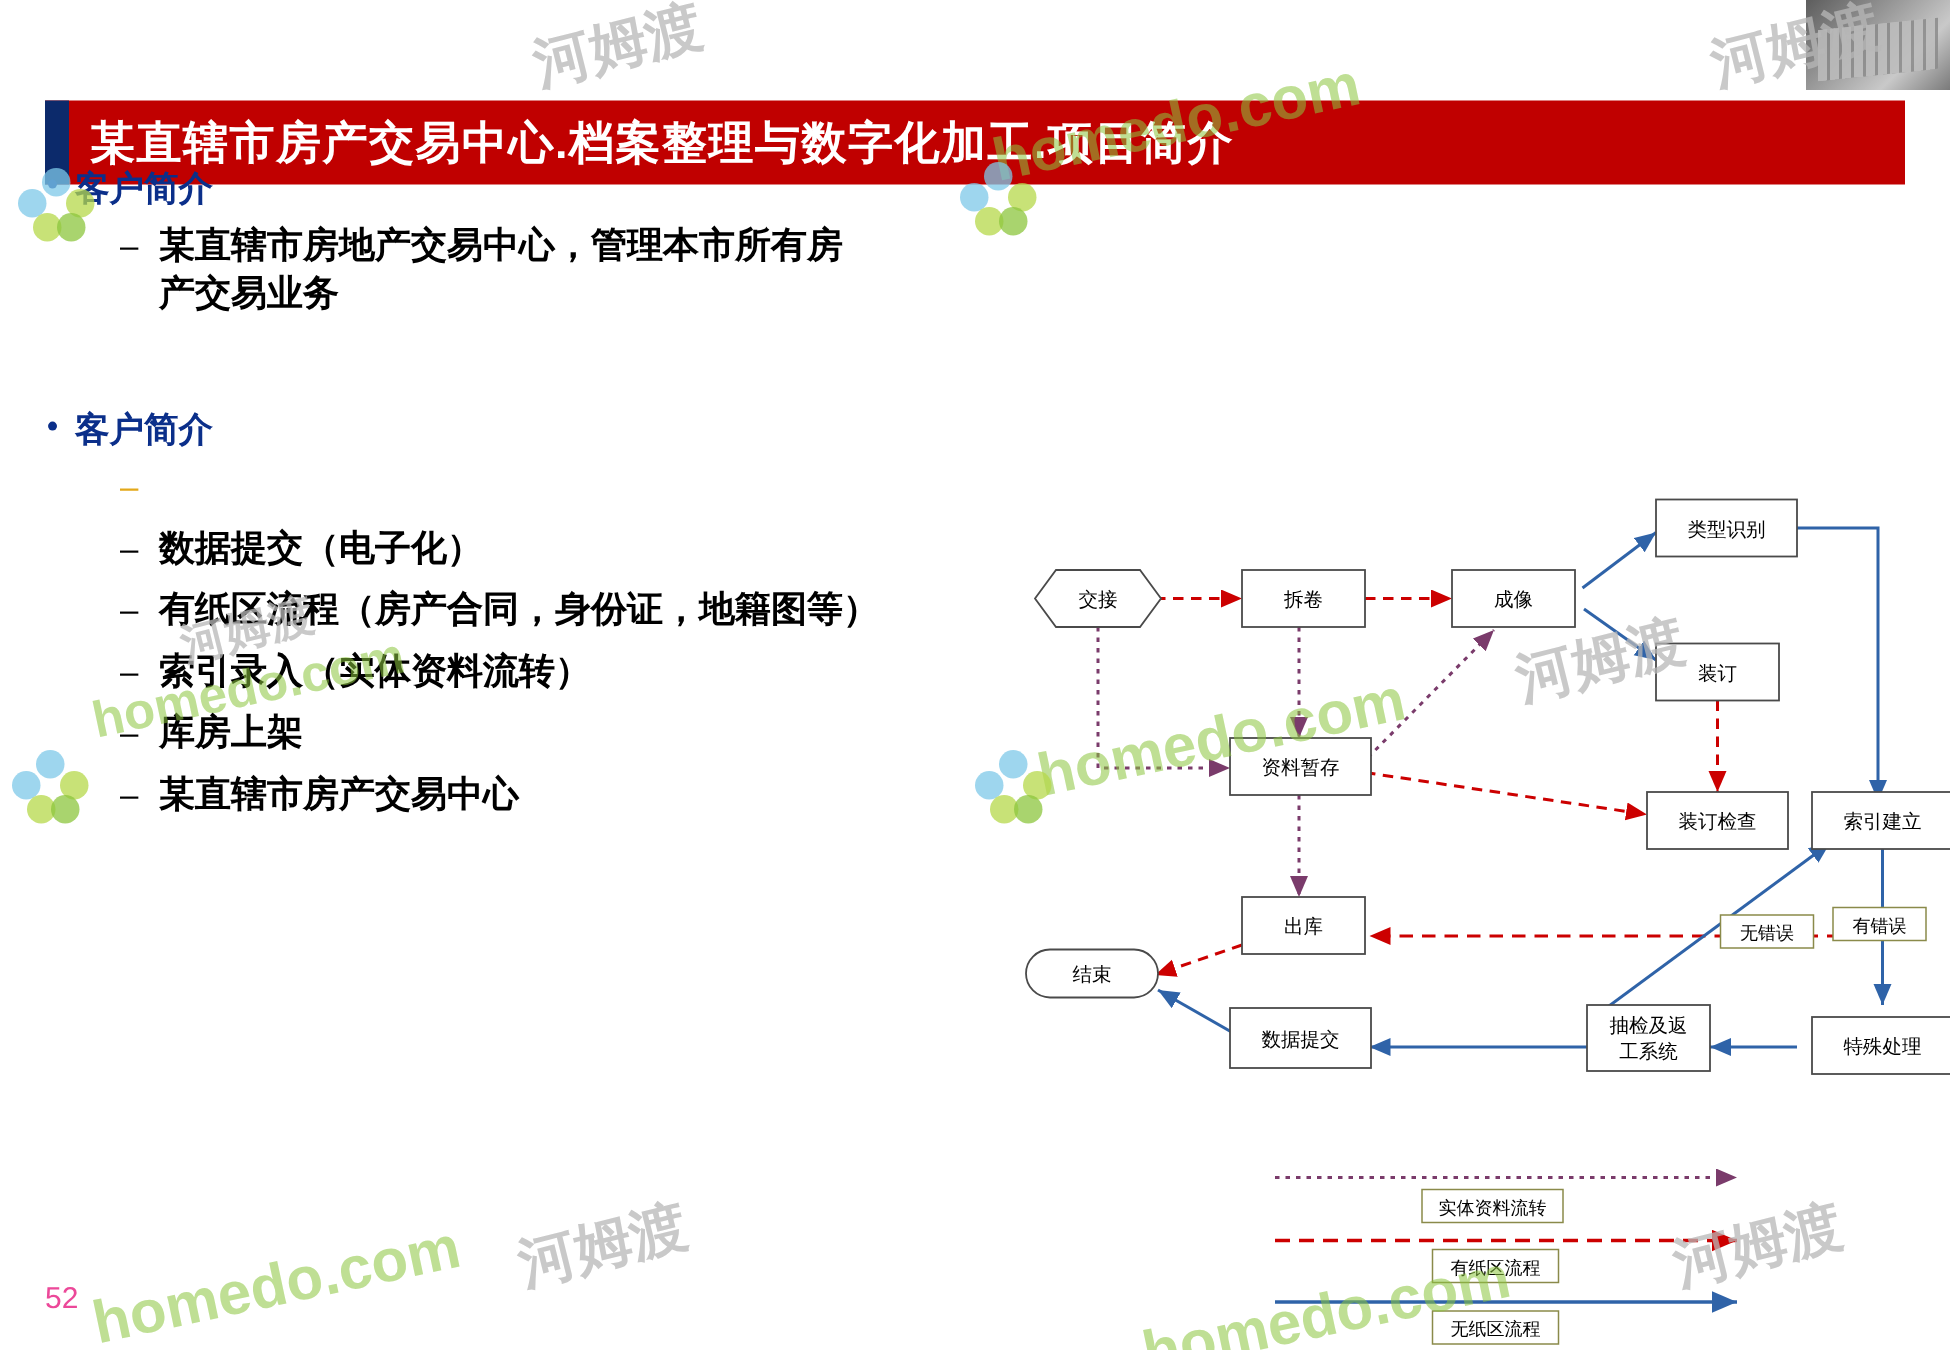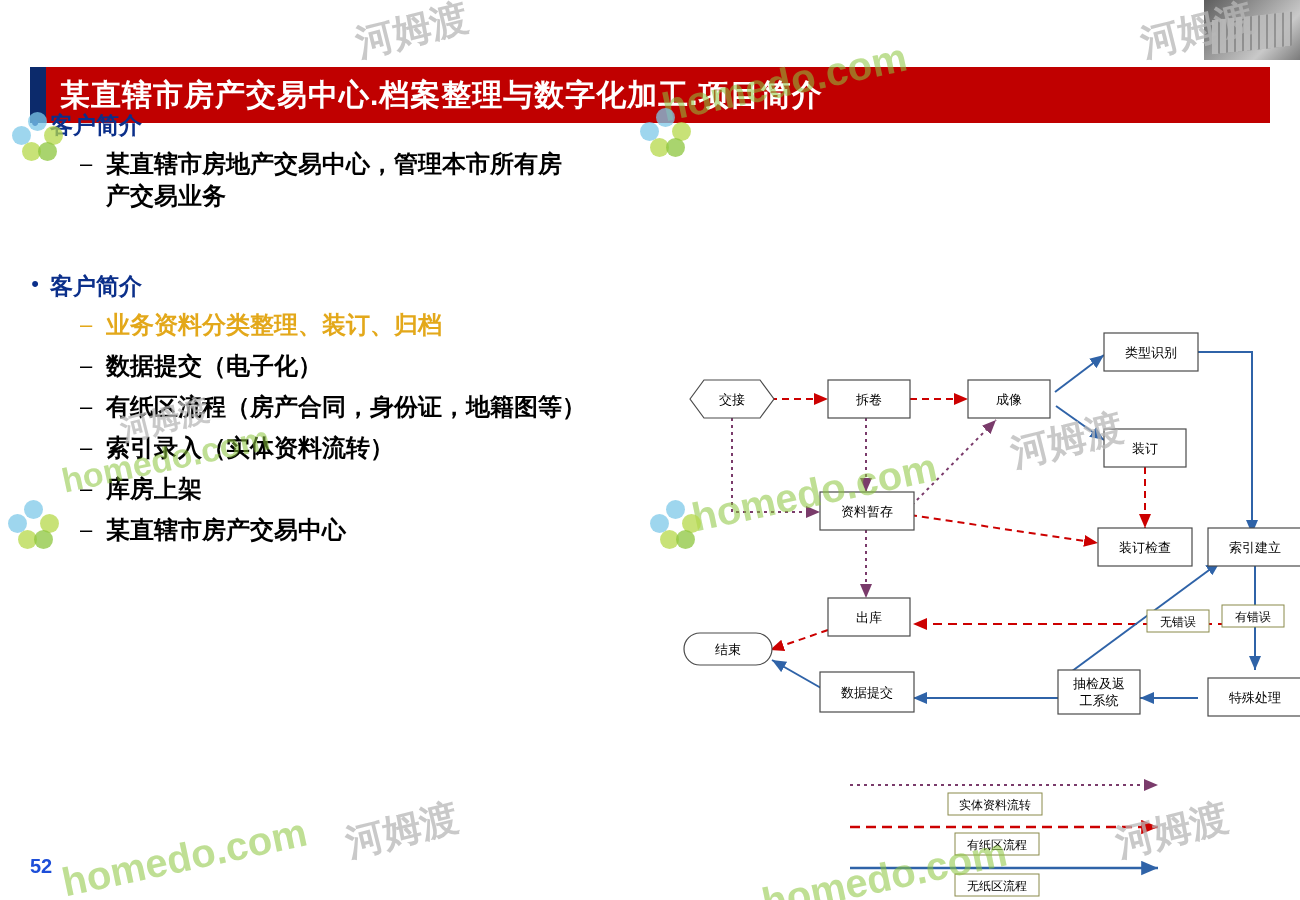--- a/index.html
+++ b/index.html
@@ -118,22 +118,22 @@
     color: #e3a81a;
   }
   .spacer-block { height: 40px; }
 
   
   #page-number {
     position: absolute;
     left: 30px;
     bottom: 22px;
     font-size: 20px;
-    font-weight: bold;
-    color: #1d4ed8;
+    font-weight: normal;
+    color: #ec4899;
   }
 
   
   #diagram {
     position: absolute;
     left: 660px;
     top: 300px;
     width: 640px;
     height: 600px;
   }
@@ -209,21 +209,20 @@
 
   <div class="spacer-block"></div>
 
   <div class="bullet-l1">
     <span class="dot">•</span>
     <span class="txt">客户简介</span>
   </div>
   <div class="sub-list">
     <div class="bullet-l2 highlight">
       <span class="dash">–</span>
-      <span class="txt">业务资料分类整理、装订、归档</span>
     </div>
     <div class="bullet-l2">
       <span class="dash">–</span>
       <span class="txt">数据提交（电子化）</span>
     </div>
     <div class="bullet-l2">
       <span class="dash">–</span>
       <span class="txt">有纸区流程（房产合同，身份证，地籍图等）</span>
     </div>
     <div class="bullet-l2">

